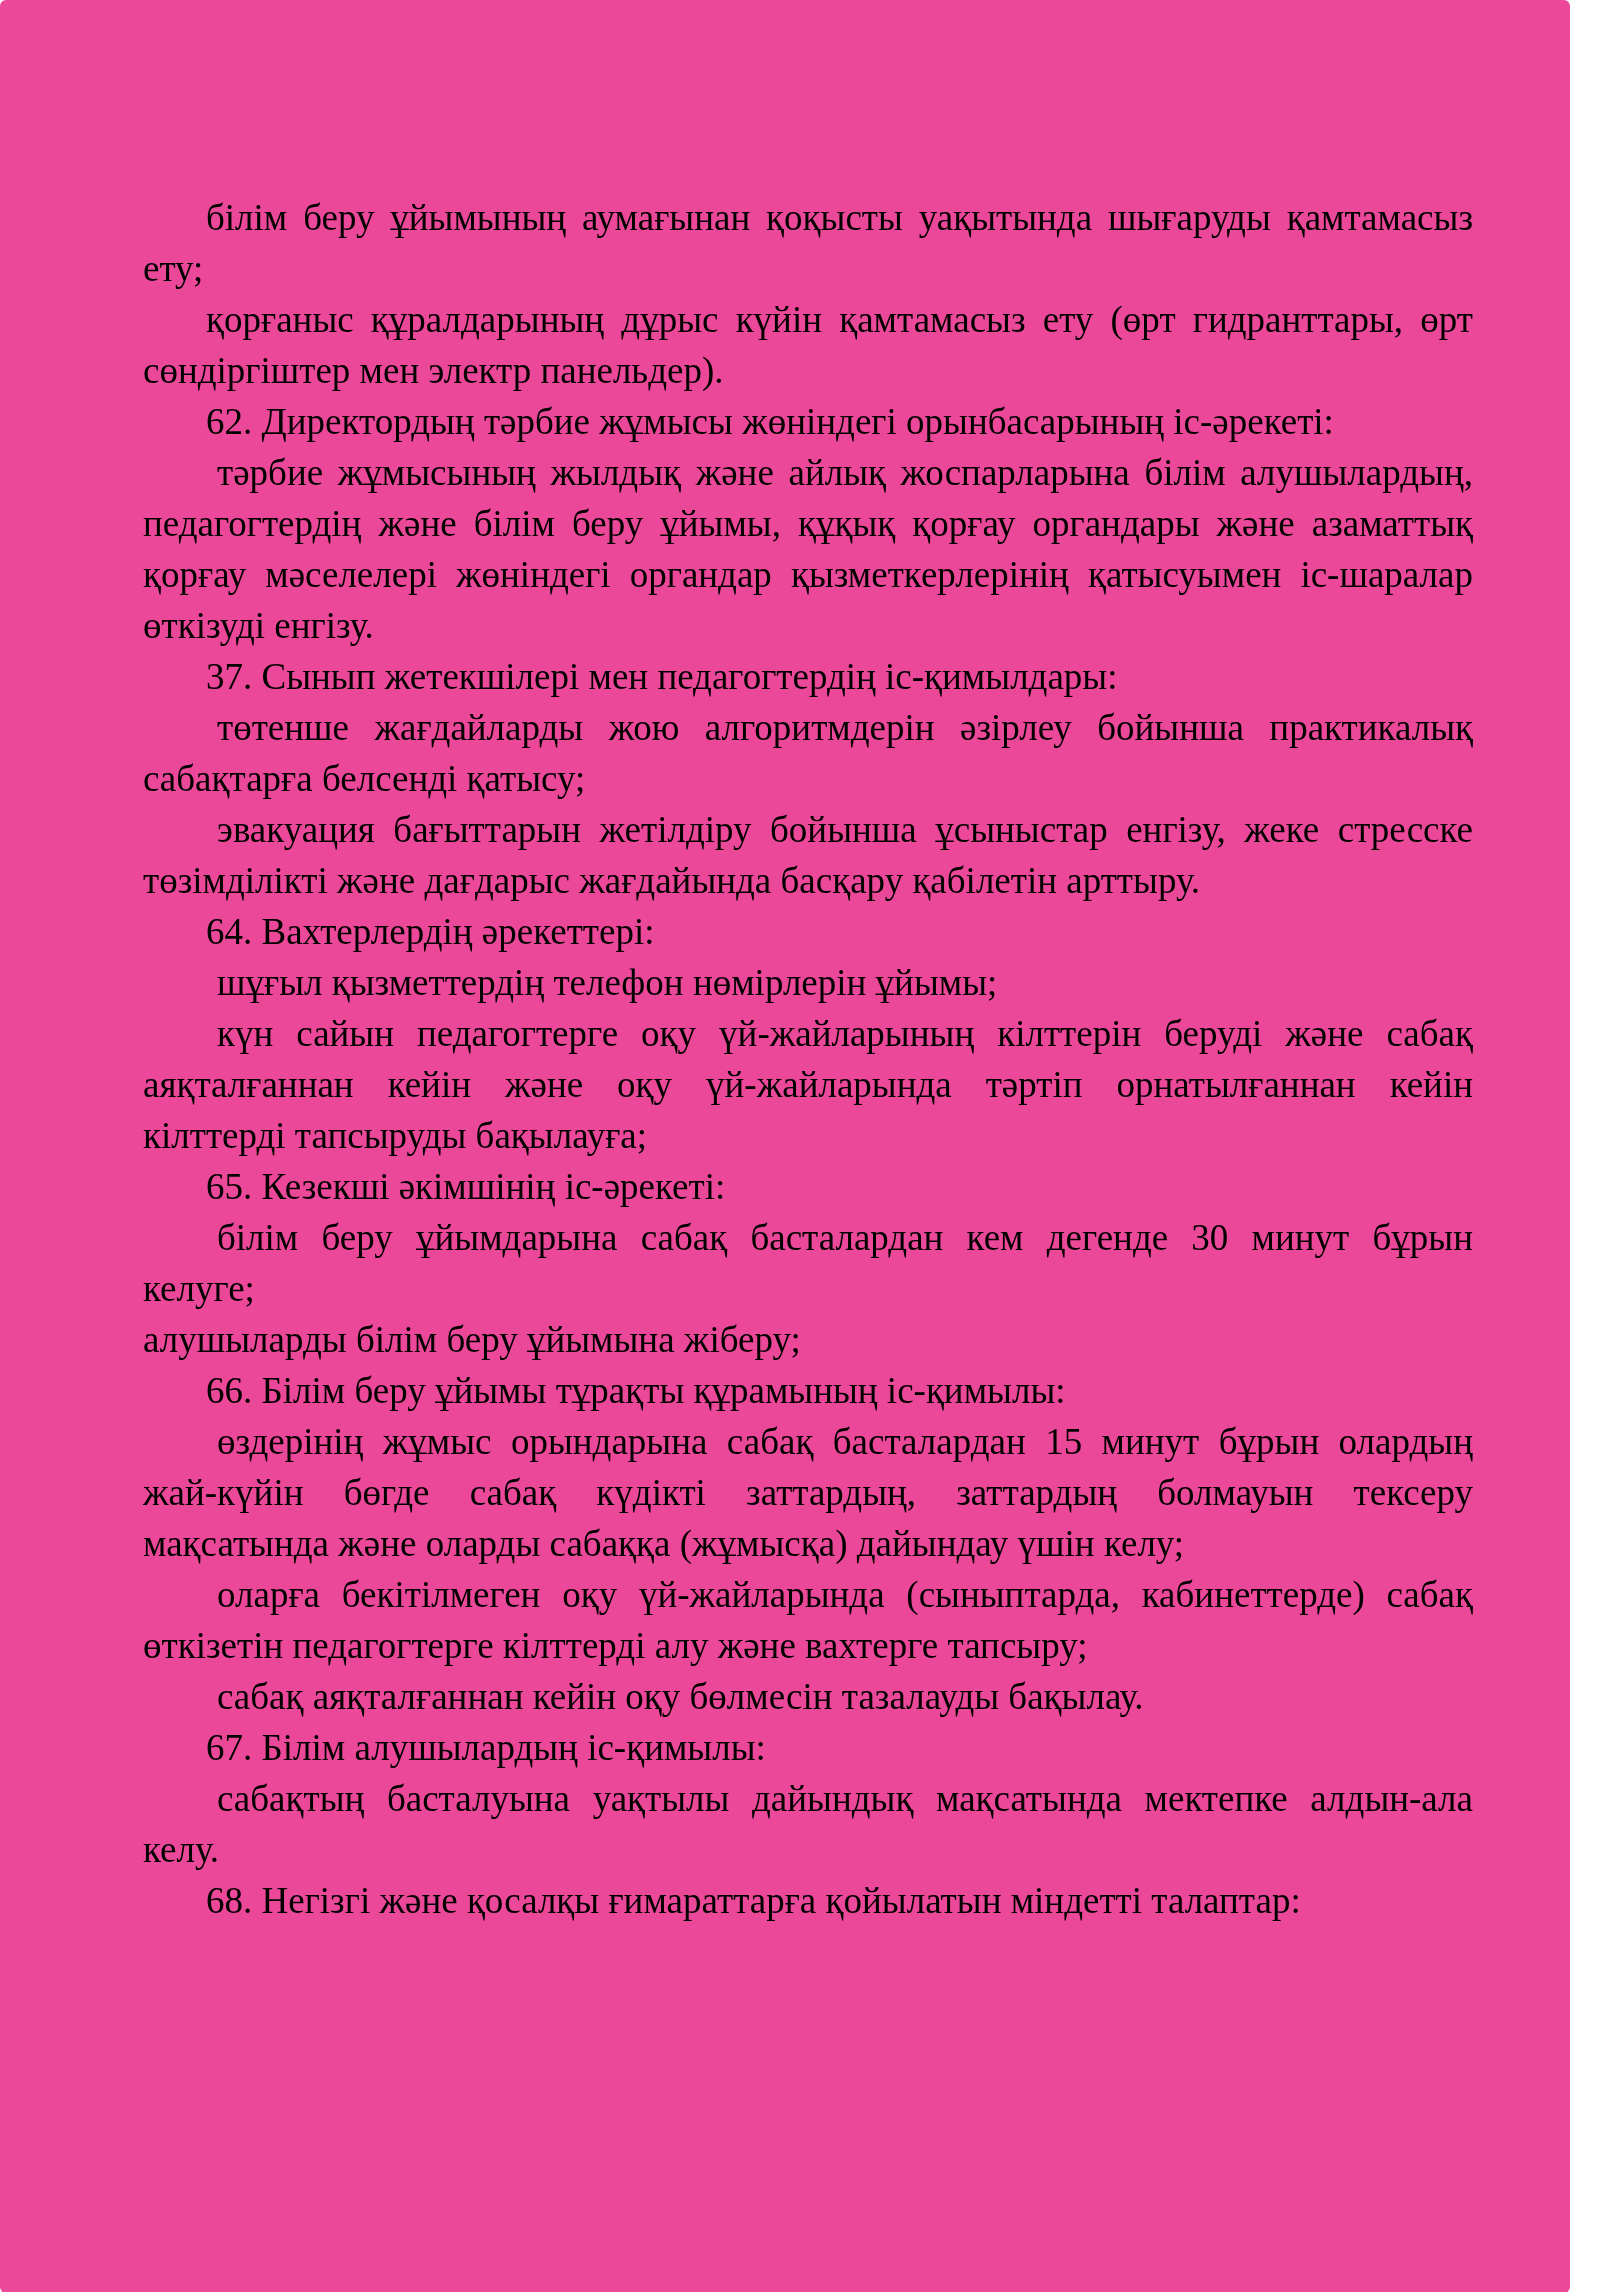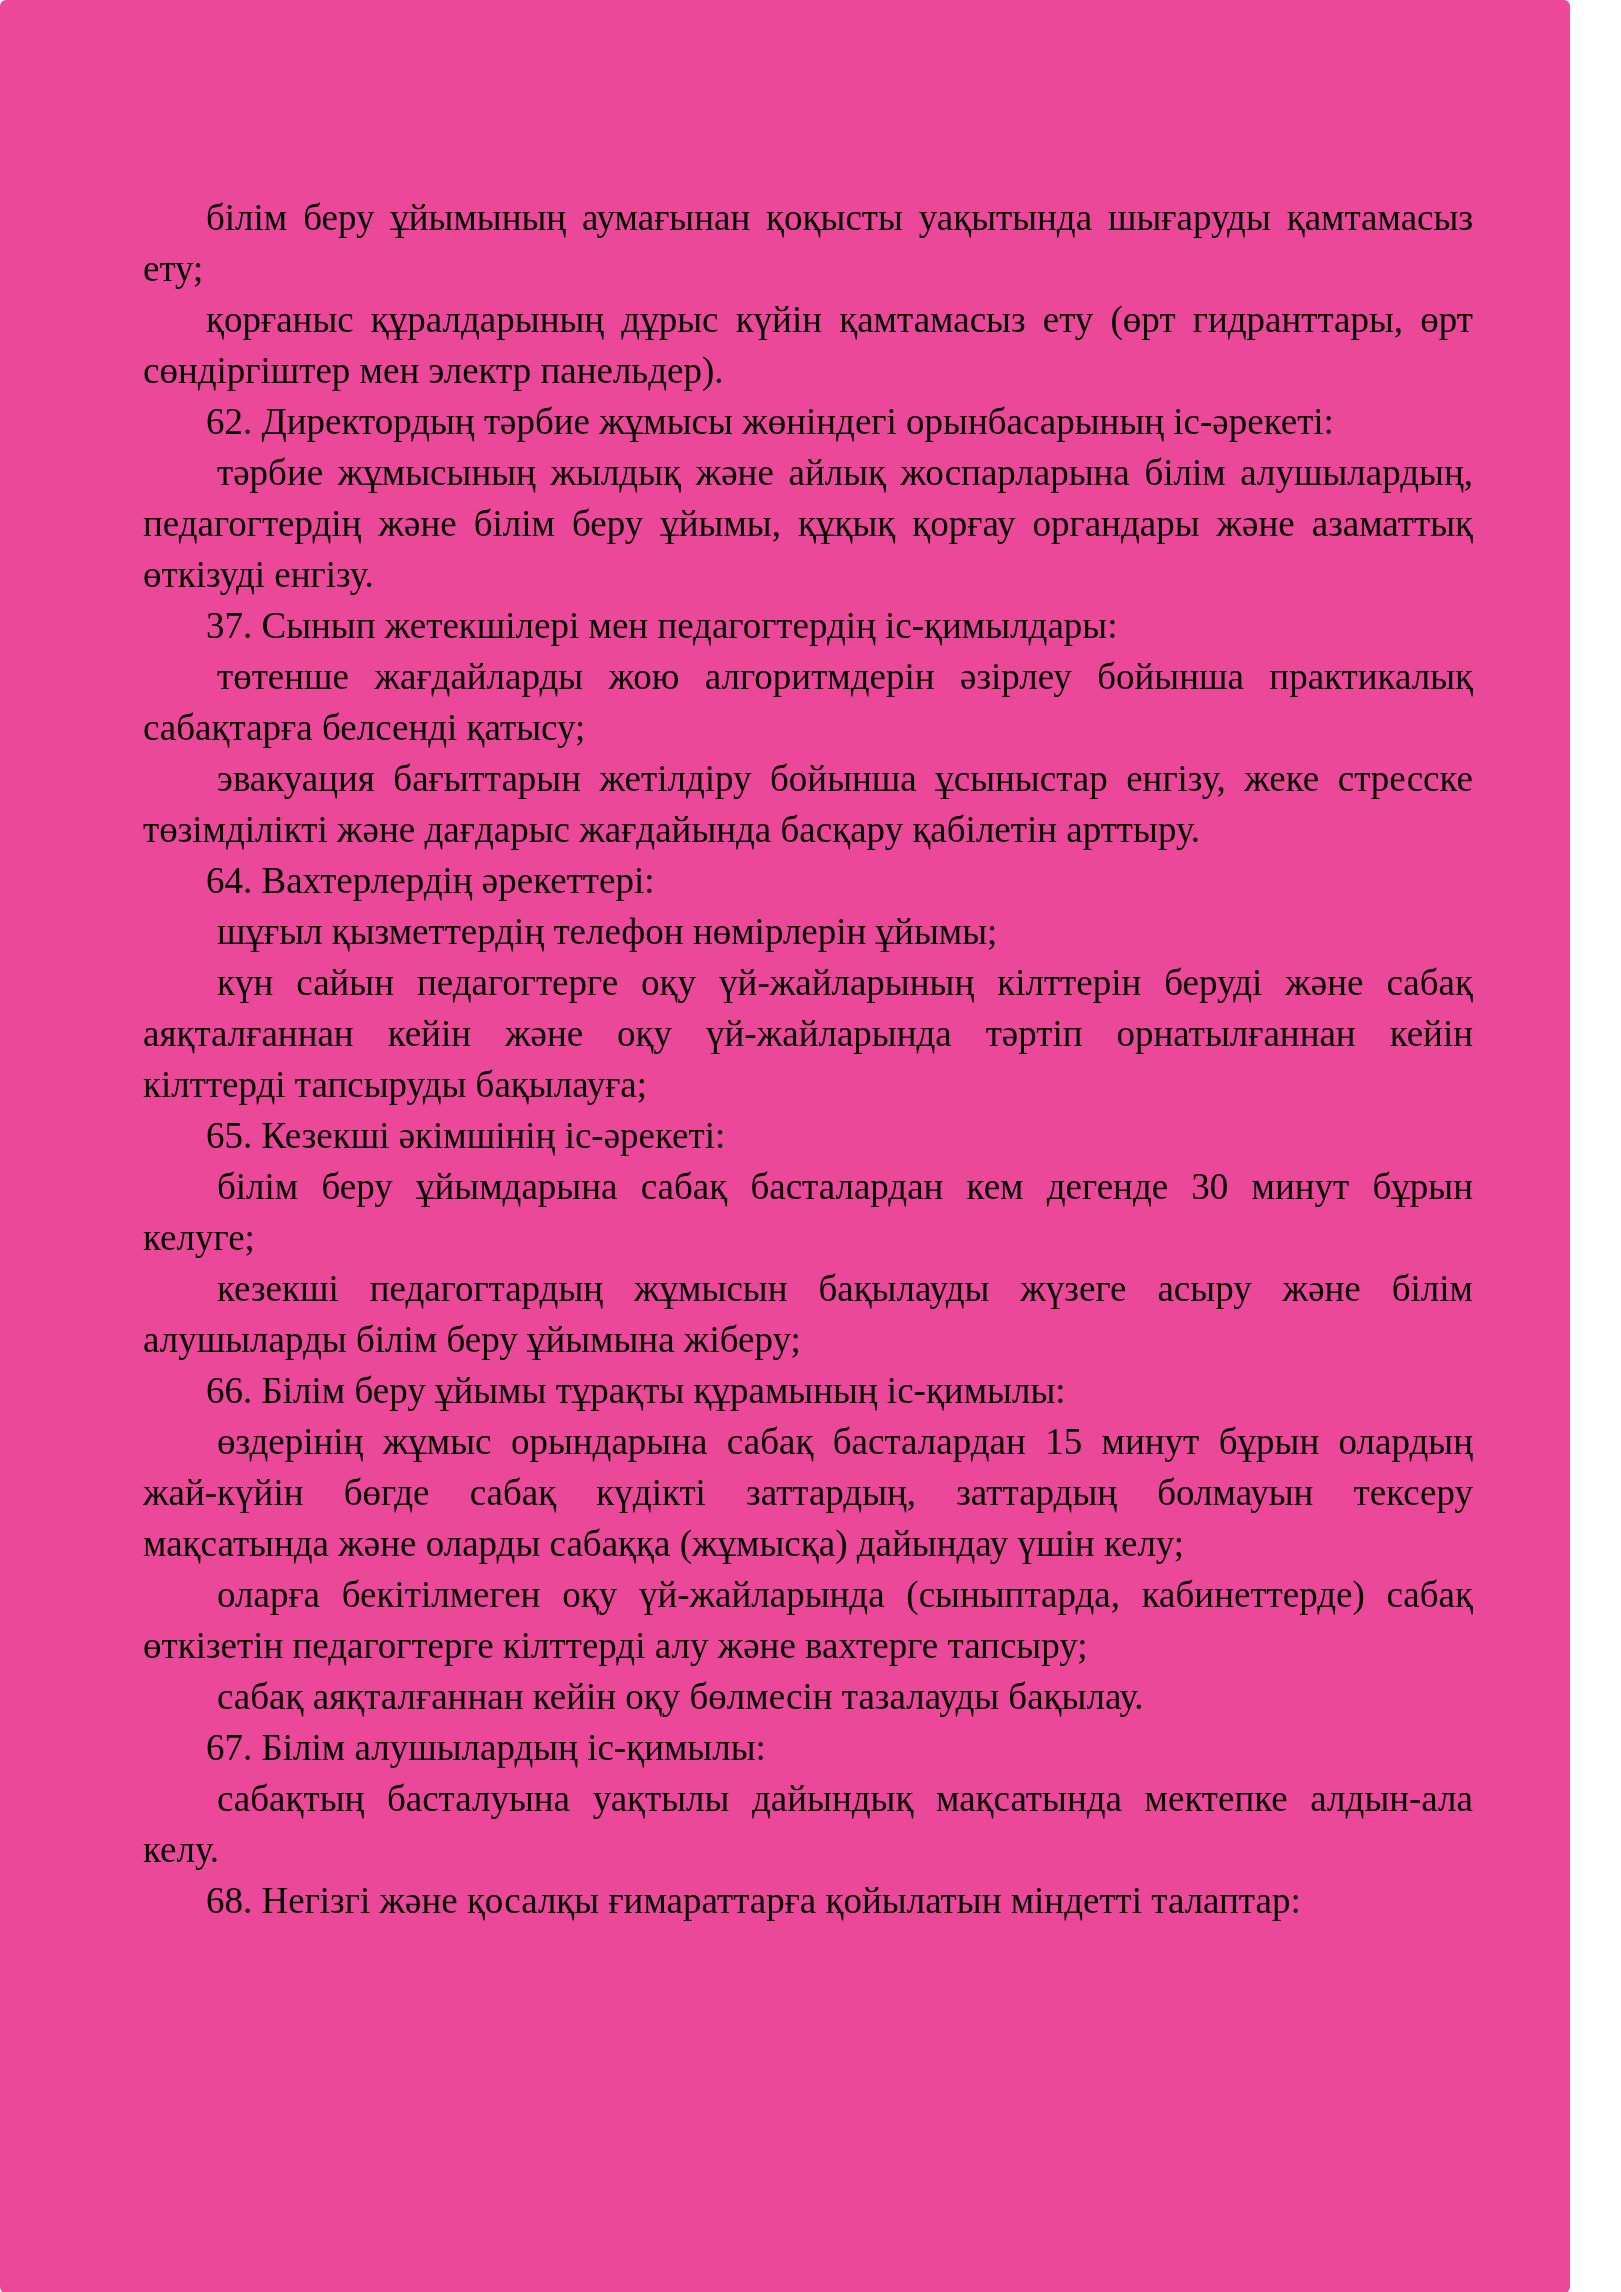--- a/index.html
+++ b/index.html
@@ -47,35 +47,35 @@
 
 <div class="page">
   <div class="content">
       <div class="line first">білім беру ұйымының аумағынан қоқысты уақытында шығаруды қамтамасыз</div>
       <div class="line last">ету;</div>
       <div class="line first">қорғаныс құралдарының дұрыс күйін қамтамасыз ету (өрт гидранттары, өрт</div>
       <div class="line last">сөндіргіштер мен электр панельдер).</div>
       <div class="line first last">62. Директордың тәрбие жұмысы жөніндегі орынбасарының іс-әрекеті:</div>
       <div class="line first lead">тәрбие жұмысының жылдық және айлық жоспарларына білім алушылардың,</div>
       <div class="line">педагогтердің және білім беру ұйымы, құқық қорғау органдары және азаматтық</div>
+      <div class="line">қорғау мәселелері жөніндегі органдар қызметкерлерінің қатысуымен іс-шаралар</div>
       <div class="line last">өткізуді енгізу.</div>
       <div class="line first last">37. Сынып жетекшілері мен педагогтердің іс-қимылдары:</div>
       <div class="line first lead">төтенше жағдайларды жою алгоритмдерін әзірлеу бойынша практикалық</div>
       <div class="line last">сабақтарға белсенді қатысу;</div>
       <div class="line first lead">эвакуация бағыттарын жетілдіру бойынша ұсыныстар енгізу, жеке стресске</div>
       <div class="line last">төзімділікті және дағдарыс жағдайында басқару қабілетін арттыру.</div>
       <div class="line first last">64. Вахтерлердің әрекеттері:</div>
       <div class="line first last lead">шұғыл қызметтердің телефон нөмірлерін ұйымы;</div>
       <div class="line first lead">күн сайын педагогтерге оқу үй-жайларының кілттерін беруді және сабақ</div>
       <div class="line">аяқталғаннан кейін және оқу үй-жайларында тәртіп орнатылғаннан кейін</div>
       <div class="line last">кілттерді тапсыруды бақылауға;</div>
       <div class="line first last">65. Кезекші әкімшінің іс-әрекеті:</div>
       <div class="line first lead">білім беру ұйымдарына сабақ басталардан кем дегенде 30 минут бұрын</div>
       <div class="line last">келуге;</div>
-      <div class="line first lead">кезекші педагогтардың жұмысын бақылауды жүзеге асыру және білім</div>
       <div class="line last">алушыларды білім беру ұйымына жіберу;</div>
       <div class="line first last">66. Білім беру ұйымы тұрақты құрамының іс-қимылы:</div>
       <div class="line first lead">өздерінің жұмыс орындарына сабақ басталардан 15 минут бұрын олардың</div>
       <div class="line">жай-күйін бөгде сабақ күдікті заттардың, заттардың болмауын тексеру</div>
       <div class="line last">мақсатында және оларды сабаққа (жұмысқа) дайындау үшін келу;</div>
       <div class="line first lead">оларға бекітілмеген оқу үй-жайларында (сыныптарда, кабинеттерде) сабақ</div>
       <div class="line last">өткізетін педагогтерге кілттерді алу және вахтерге тапсыру;</div>
       <div class="line first last lead">сабақ аяқталғаннан кейін оқу бөлмесін тазалауды бақылау.</div>
       <div class="line first last">67. Білім алушылардың іс-қимылы:</div>
       <div class="line first lead">сабақтың басталуына уақтылы дайындық мақсатында мектепке алдын-ала</div>

